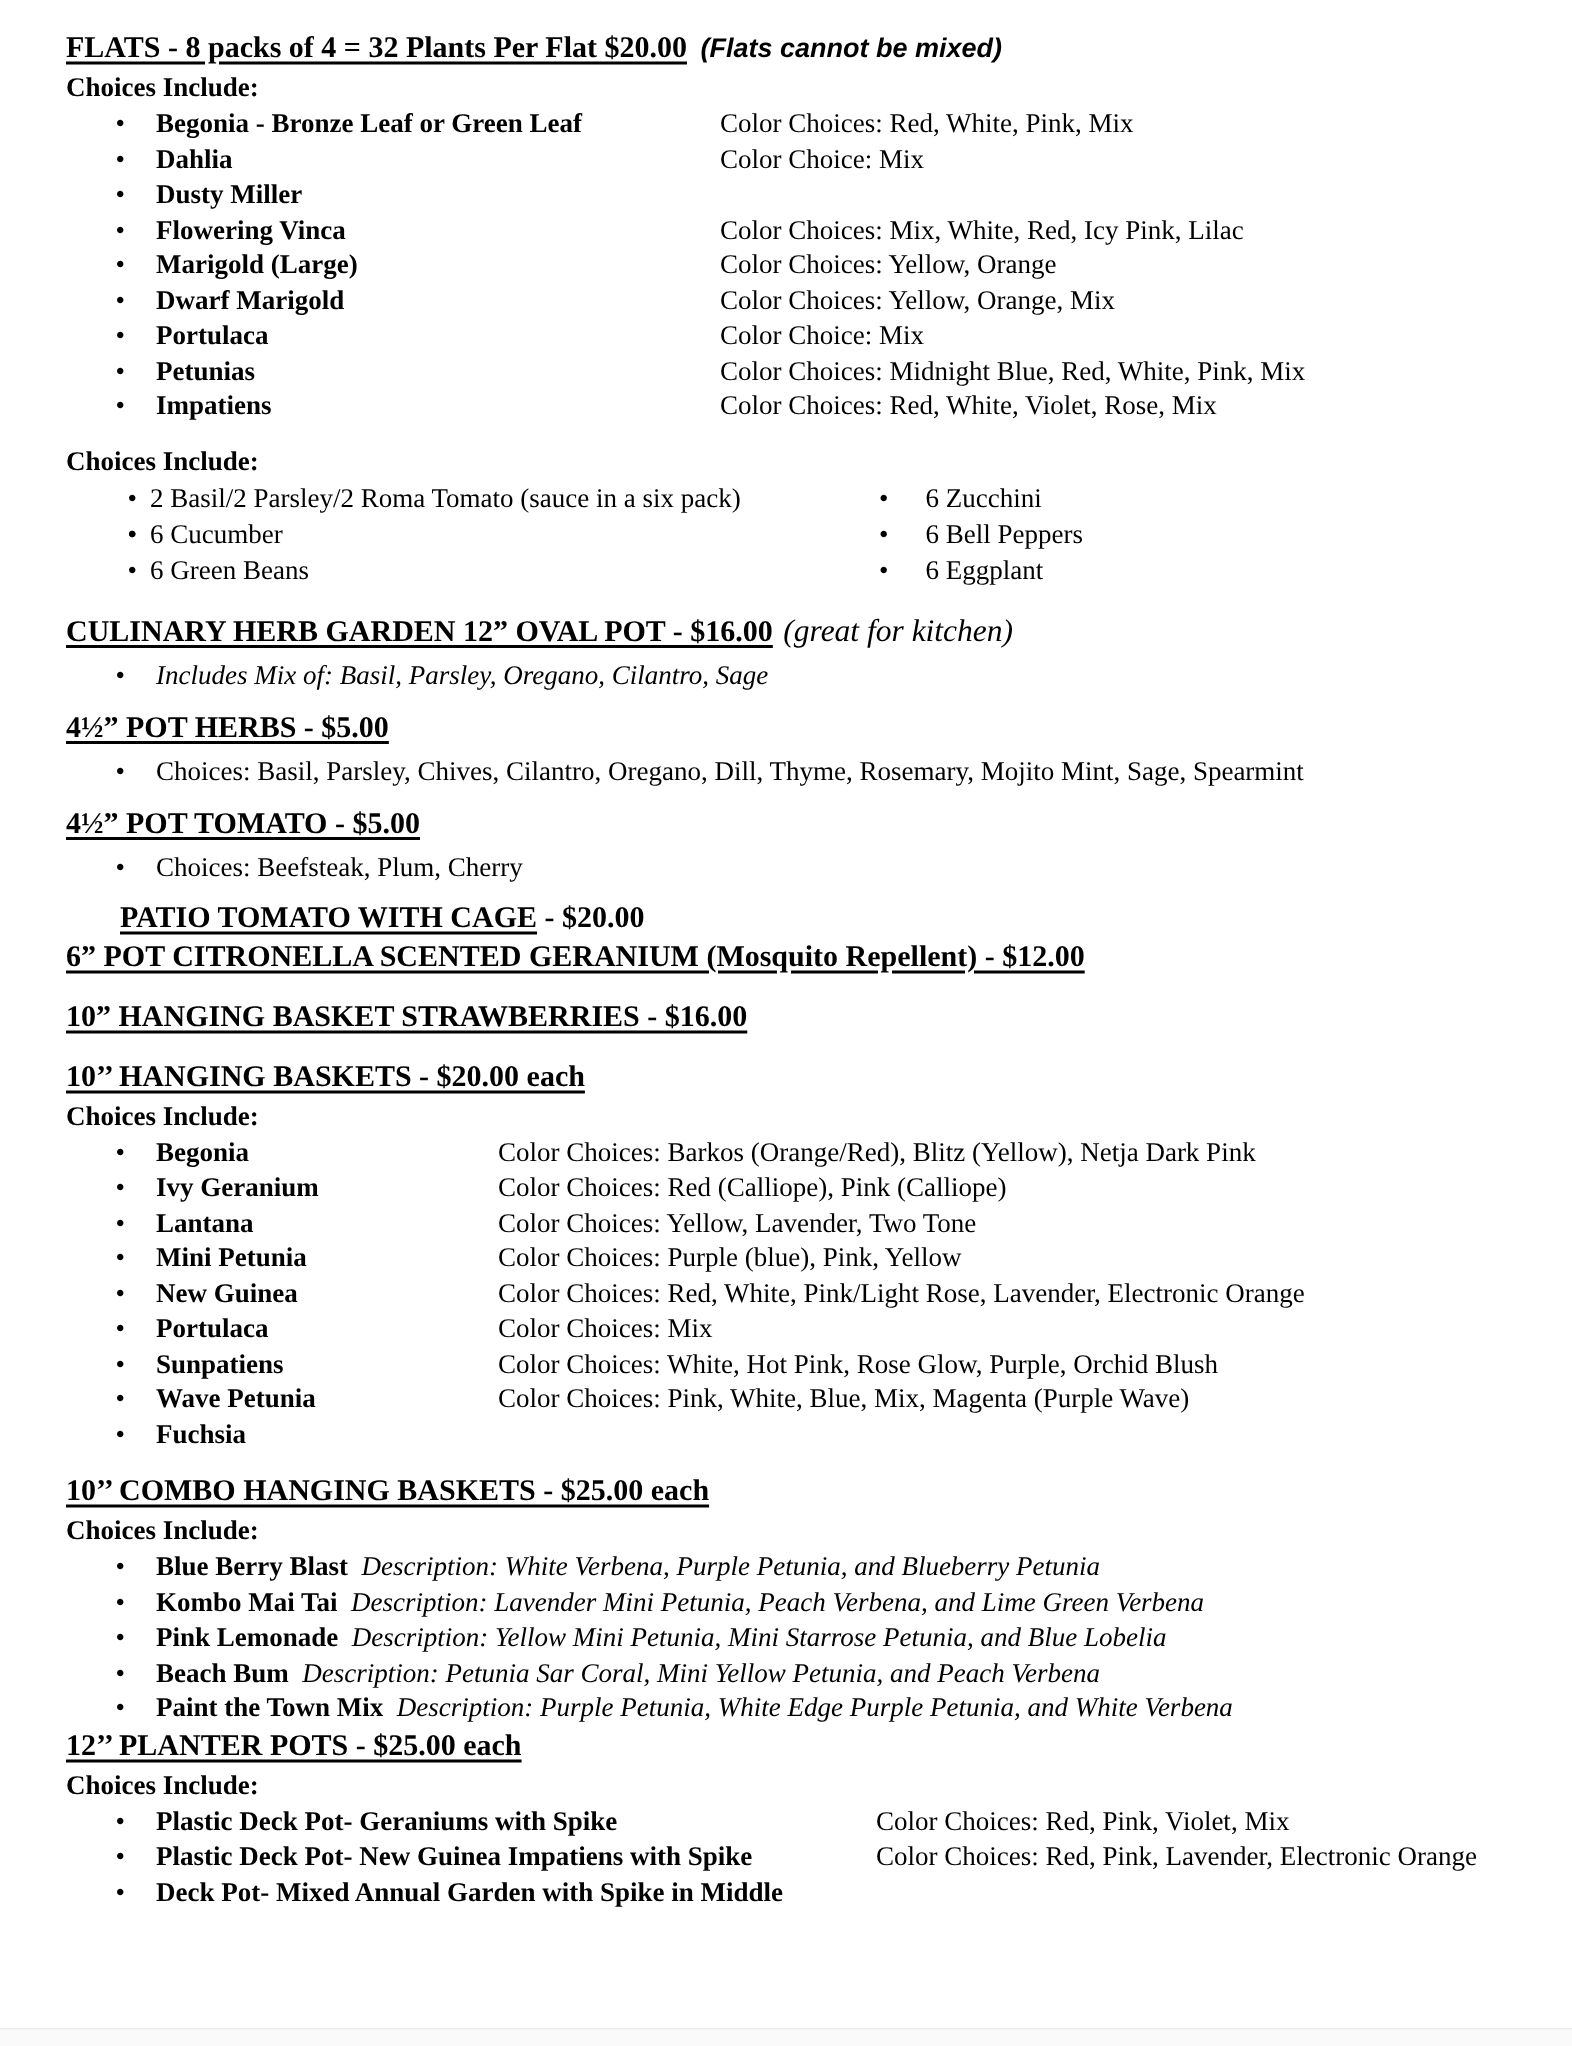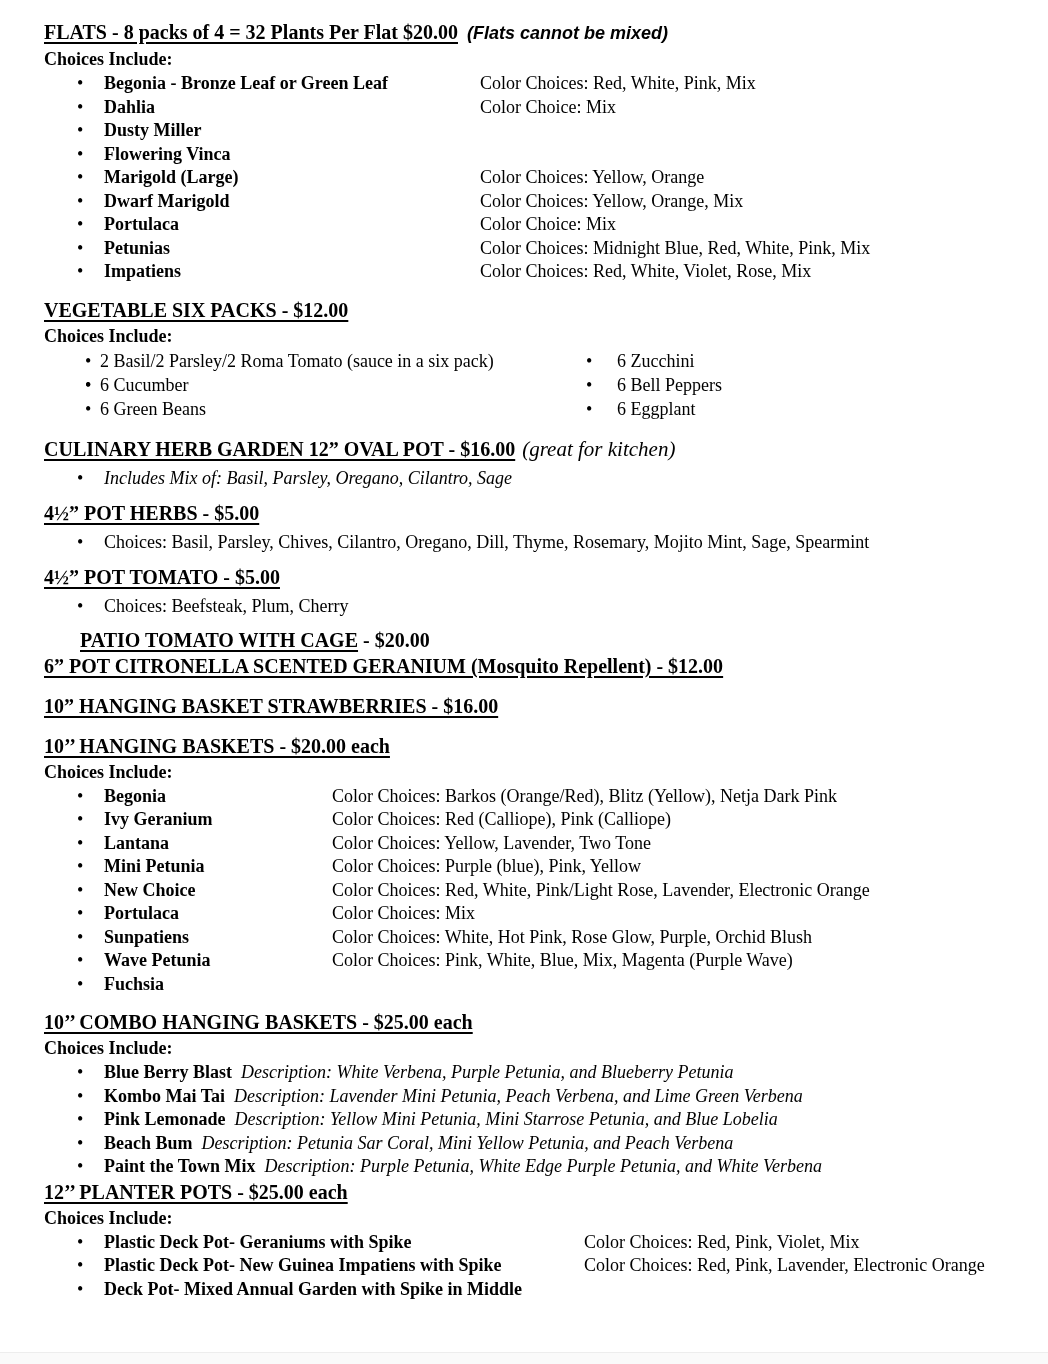--- a/index.html
+++ b/index.html
@@ -60,31 +60,30 @@
 
 <div class="page">
 
   <section>
     <h2 class="h"><span class="u">FLATS - 8 packs of 4 = 32 Plants Per Flat      $20.00</span><span class="note-sans">(Flats cannot be mixed)</span></h2>
     <div class="ch">Choices Include:</div>
     <ul class="itemlist flats-list">
       <li><span class="b">•</span><span class="nm">Begonia - Bronze Leaf or Green Leaf</span><span class="cc">Color Choices: Red, White, Pink, Mix</span></li>
       <li><span class="b">•</span><span class="nm">Dahlia</span><span class="cc">Color Choice: Mix</span></li>
       <li><span class="b">•</span><span class="nm">Dusty Miller</span><span class="cc"></span></li>
-      <li><span class="b">•</span><span class="nm">Flowering Vinca</span></li>
+      <li><span class="b">•</span><span class="nm">Flowering Vinca</span><span class="cc">Color Choices: Mix, White, Red, Icy Pink, Lilac</span></li>
       <li><span class="b">•</span><span class="nm">Marigold (Large)</span><span class="cc">Color Choices: Yellow, Orange</span></li>
       <li><span class="b">•</span><span class="nm">Dwarf Marigold</span><span class="cc">Color Choices: Yellow, Orange, Mix</span></li>
       <li><span class="b">•</span><span class="nm">Portulaca</span><span class="cc">Color Choice: Mix</span></li>
       <li><span class="b">•</span><span class="nm">Petunias</span><span class="cc">Color Choices: Midnight Blue, Red, White, Pink, Mix</span></li>
       <li><span class="b">•</span><span class="nm">Impatiens</span><span class="cc">Color Choices: Red, White, Violet, Rose, Mix</span></li>
     </ul>
   </section>
 
   <section class="mt13">
-    <h2 class="h"><span class="u">VEGETABLE SIX PACKS - $12.00</span></h2>
     <div class="ch">Choices Include:</div>
     <div class="veg-row">
       <ul class="veg-left">
         <li><span class="b">•</span><span>2 Basil/2 Parsley/2 Roma Tomato (sauce in a six pack)</span></li>
         <li><span class="b">•</span></li>
         <li><span class="b">•</span><span>6 Cucumber</span></li>
         <li><span class="b">•</span><span>6 Green Beans</span></li>
       </ul>
       <ul class="veg-right">
         <li><span class="b">•</span><span>6 Zucchini</span></li>
@@ -128,21 +127,21 @@
   </section>
 
   <section class="mt14">
     <h2 class="h"><span class="u">10’’ HANGING BASKETS - $20.00 each</span></h2>
     <div class="ch">Choices Include:</div>
     <ul class="itemlist hang-list">
       <li><span class="b">•</span><span class="nm">Begonia</span><span class="cc">Color Choices: Barkos (Orange/Red), Blitz (Yellow), Netja Dark Pink</span></li>
       <li><span class="b">•</span><span class="nm">Ivy Geranium</span><span class="cc">Color Choices: Red (Calliope), Pink (Calliope)</span></li>
       <li><span class="b">•</span><span class="nm">Lantana</span><span class="cc">Color Choices: Yellow, Lavender, Two Tone</span></li>
       <li><span class="b">•</span><span class="nm">Mini Petunia</span><span class="cc">Color Choices: Purple (blue), Pink, Yellow</span></li>
-      <li><span class="b">•</span><span class="nm">New Choice</span><span class="cc">Color Choices: Red, White, Pink/Light Rose, Lavender, Electronic Orange</span></li>
+      <li><span class="b">•</span><span class="nm">New Guinea</span><span class="cc">Color Choices: Red, White, Pink/Light Rose, Lavender, Electronic Orange</span></li>
       <li><span class="b">•</span><span class="nm">Portulaca</span><span class="cc">Color Choices: Mix</span></li>
       <li><span class="b">•</span><span class="nm">Sunpatiens</span><span class="cc">Color Choices: White, Hot Pink, Rose Glow, Purple, Orchid Blush</span></li>
       <li><span class="b">•</span><span class="nm">Wave Petunia</span><span class="cc">Color Choices: Pink, White, Blue, Mix, Magenta (Purple Wave)</span></li>
       <li><span class="b">•</span><span class="nm">Fuchsia</span><span class="cc"></span></li>
     </ul>
   </section>
 
   <section class="mt17">
     <h2 class="h"><span class="u">10’’ COMBO HANGING BASKETS - $25.00 each</span></h2>
     <div class="ch">Choices Include:</div>

